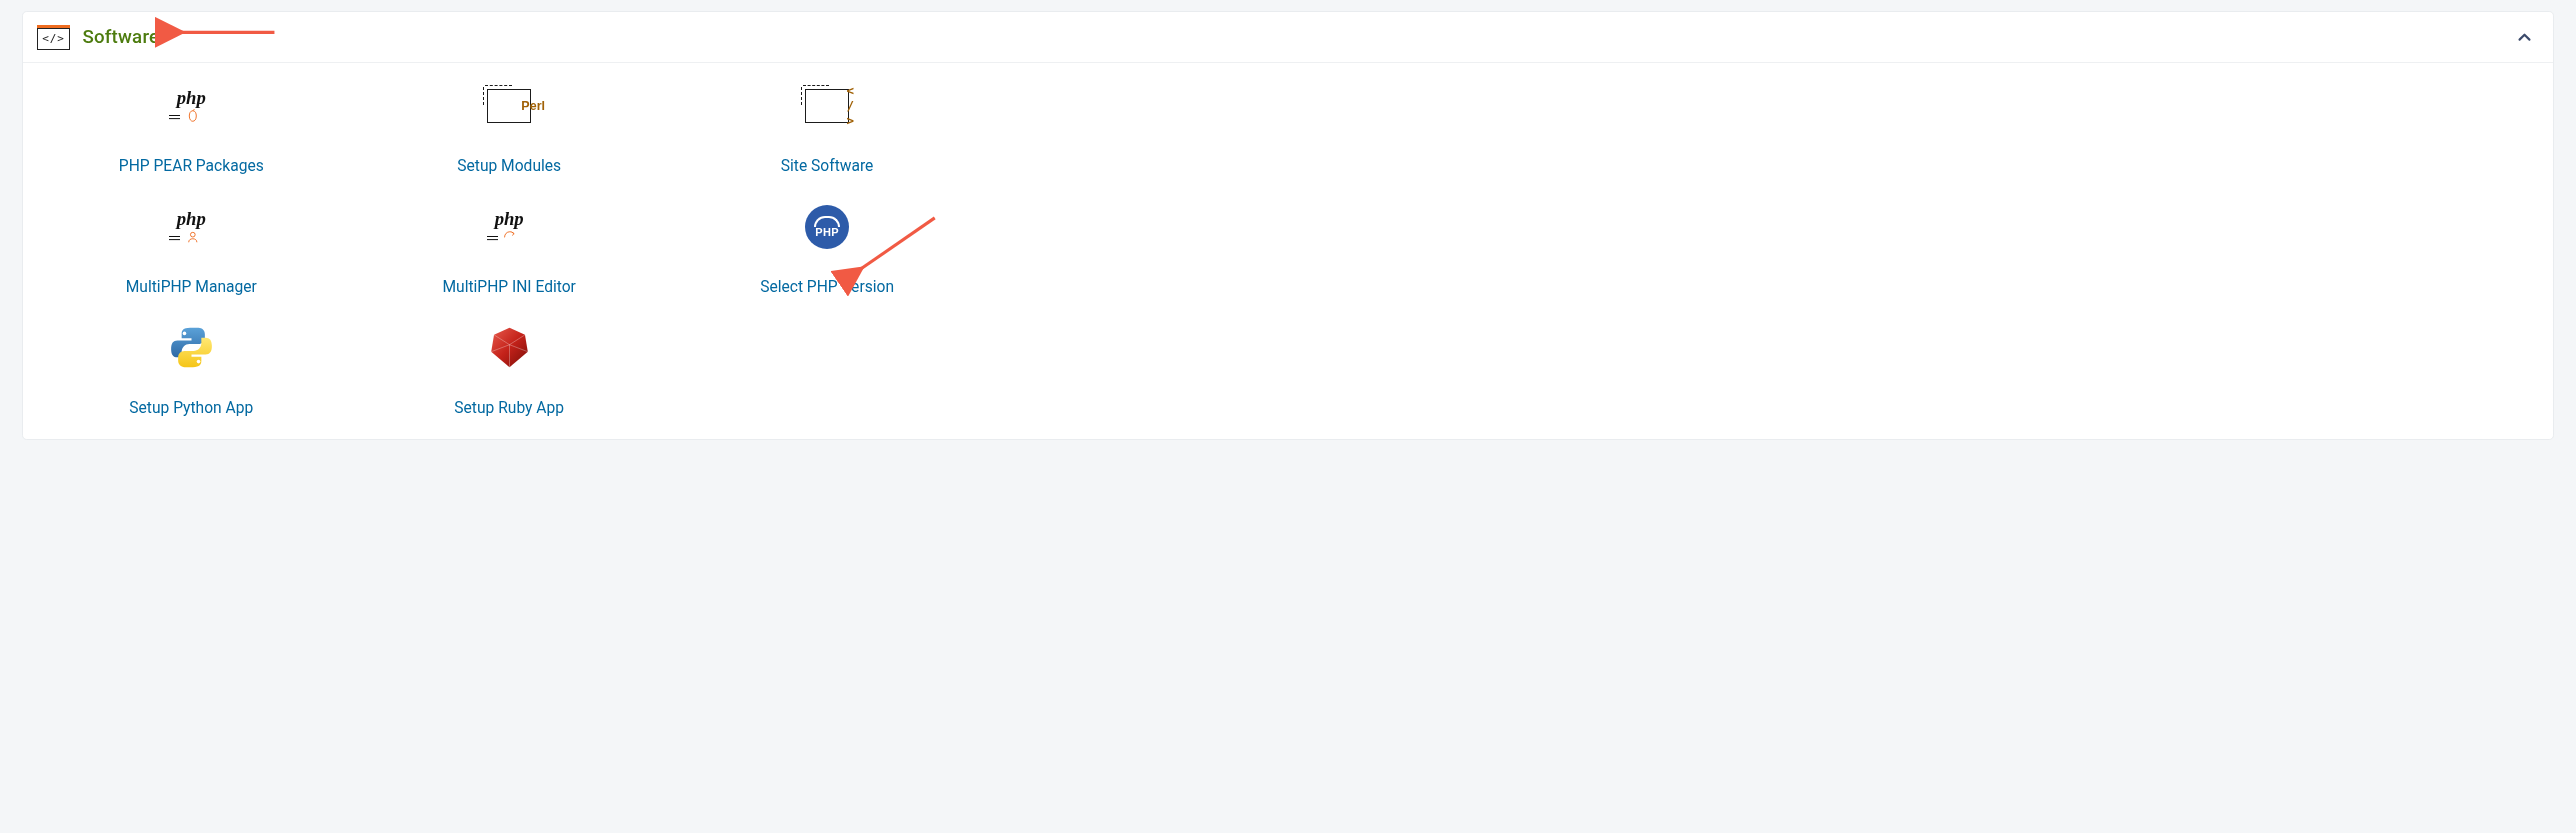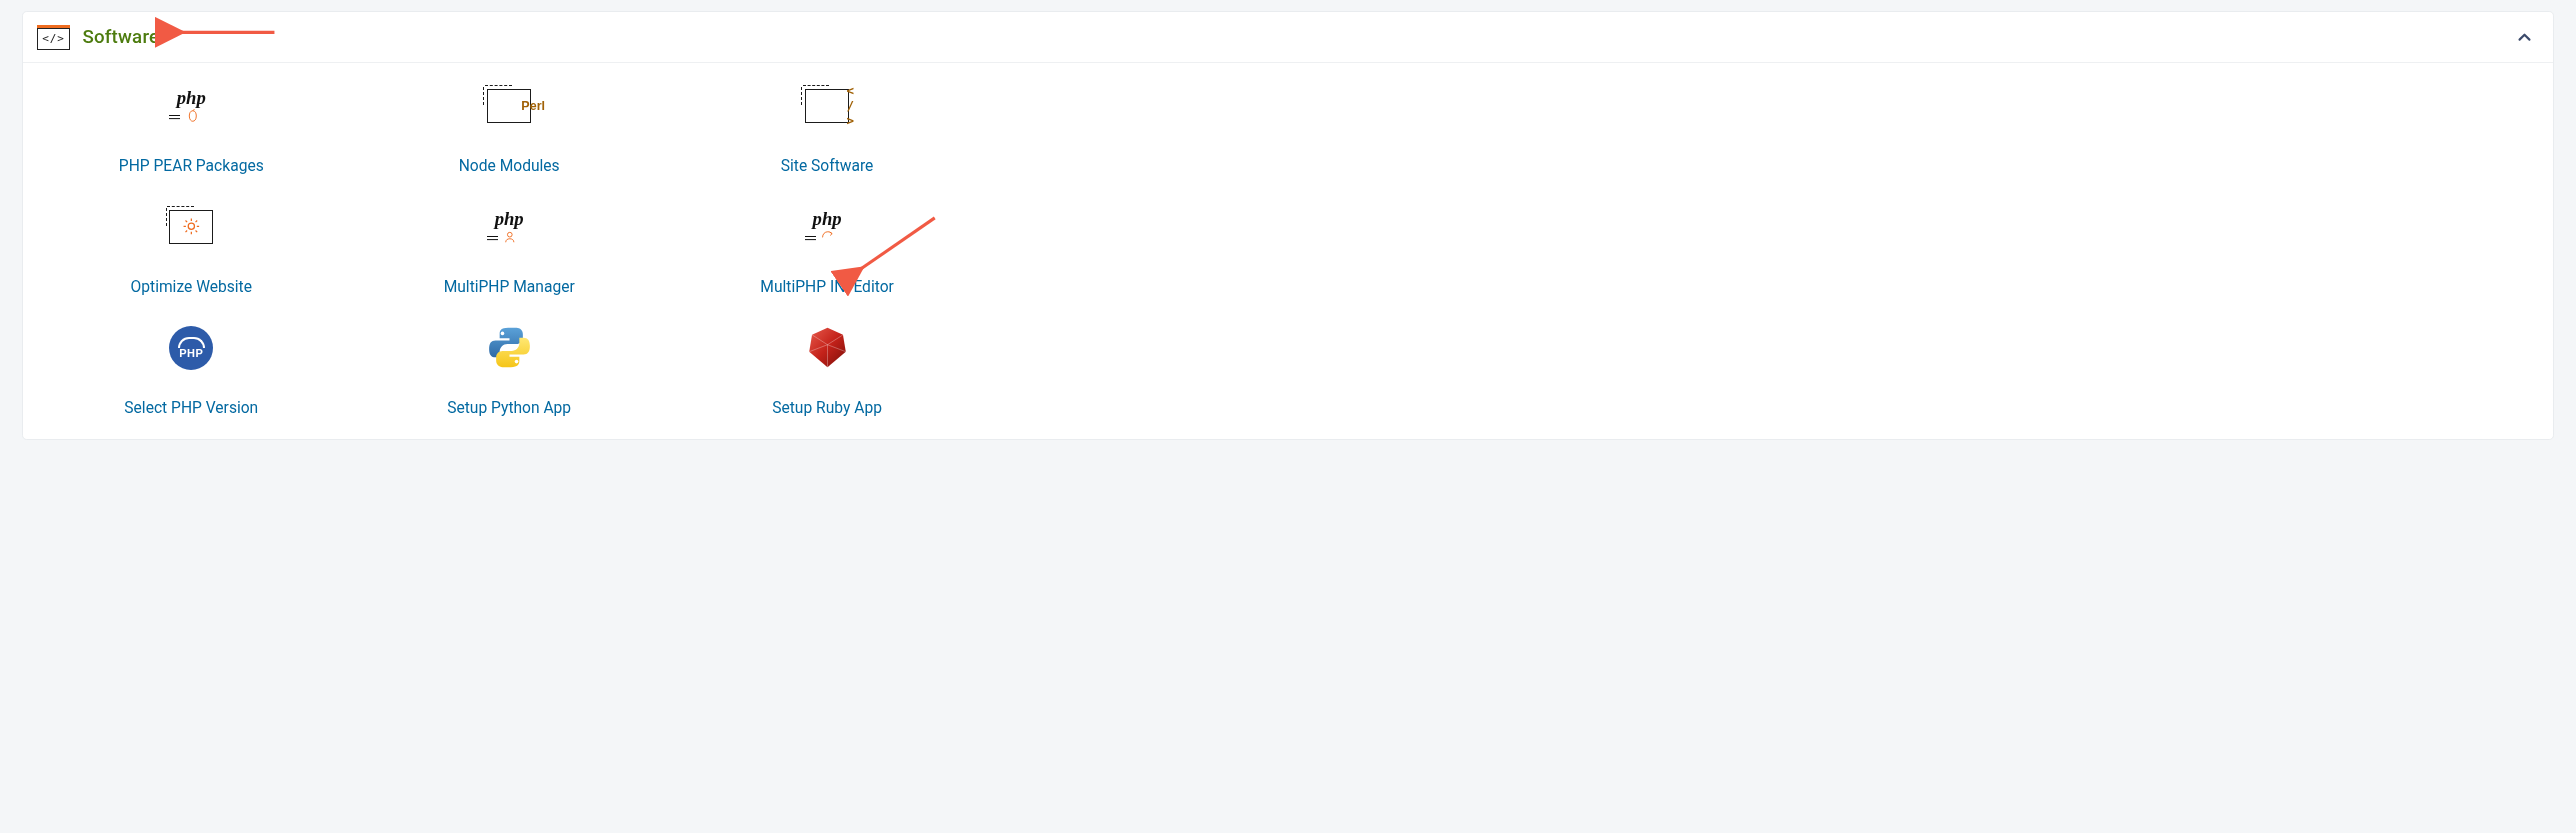--- a/index.html
+++ b/index.html
@@ -197,46 +197,34 @@
       </div>
 
       <div class="item">
         <div class="ico">
           <div class="frame">
               <div class="inner">
                 <span class="txt-orange" style="font-size:12.5px;font-family:Arial">Perl</span>
               </div>
             </div>
         </div>
-        <span class="lbl">Node Modules</span>
+        <span class="lbl">Setup Modules</span>
       </div>
 
       <div class="item">
         <div class="ico">
           <div class="frame">
               <div class="inner">
                 <span class="txt-orange txt-mono">&lt; / &gt;</span>
               </div>
             </div>
         </div>
         <span class="lbl">Site Software</span>
       </div>
 
-      <div class="item">
-        <div class="ico">
-          <div class="frame">
-              <div class="inner">
-            <svg class="gear-svg" viewBox="0 0 24 24">
-              <path fill="none" stroke="#ef6c1f" stroke-width="1.6" d="M12 8a4 4 0 1 0 0 8 4 4 0 0 0 0-8Z M12 2v3 M12 19v3 M2 12h3 M19 12h3 M4.5 4.5l2.1 2.1 M17.4 17.4l2.1 2.1 M19.5 4.5l-2.1 2.1 M6.6 17.4l-2.1 2.1"></path>
-            </svg>
-          </div>
-            </div>
-        </div>
-        <span class="lbl">Optimize Website</span>
-      </div>
 
 
       <div class="item">
         <div class="ico">
           <div class="php-plain">
             <span class="w">php</span>
             <div class="sub">
               <span class="bar"></span>
               <svg width="15.6" height="14" viewBox="0 0 24 24">
                   <circle cx="12" cy="8" r="4" fill="none" stroke="#ef6c1f" stroke-width="1.6"></circle>

